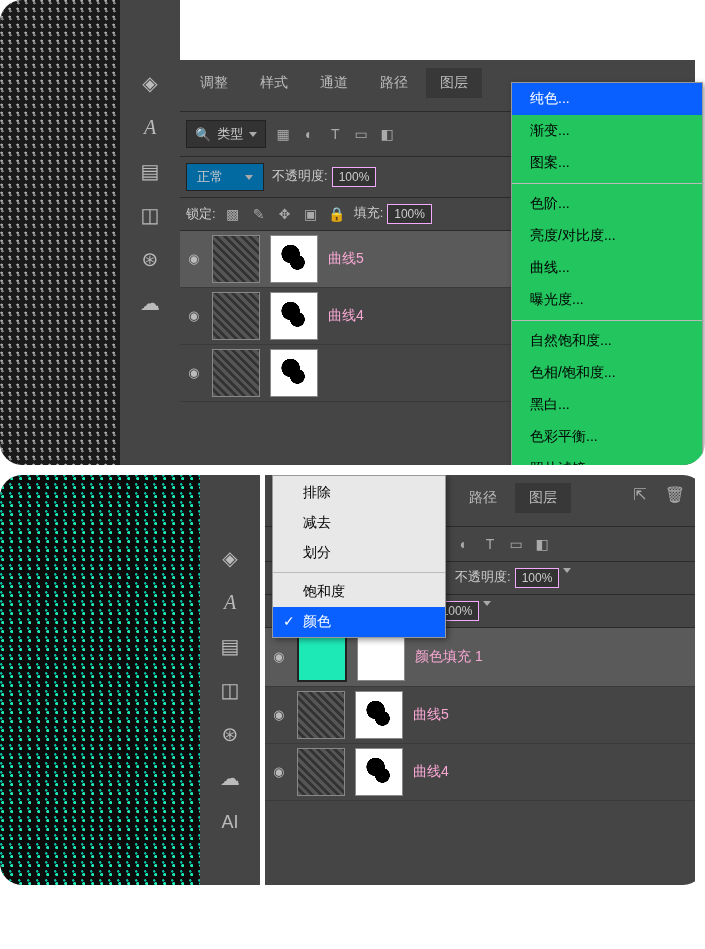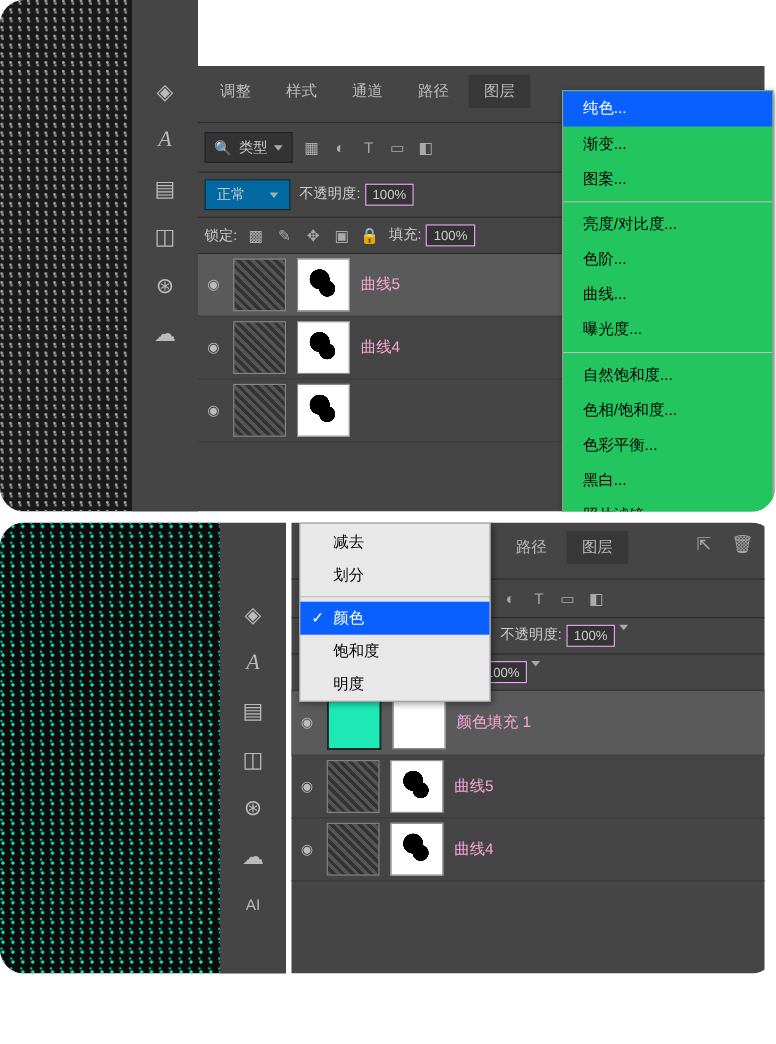--- a/index.html
+++ b/index.html
@@ -119,43 +119,43 @@
         <div class="thumb th-pattern"></div>
         <div class="thumb th-mask"></div>
       </div>
     </div>
   </div>
   <div class="menu1">
     <div class="mi hl">纯色...</div>
     <div class="mi">渐变...</div>
     <div class="mi">图案...</div>
     <div class="sep"></div>
+    <div class="mi">色阶...</div>
     <div class="mi">亮度/对比度...</div>
-    <div class="mi">色阶...</div>
     <div class="mi">曲线...</div>
     <div class="mi">曝光度...</div>
     <div class="sep"></div>
     <div class="mi">自然饱和度...</div>
     <div class="mi">色相/饱和度...</div>
+    <div class="mi">黑白...</div>
     <div class="mi">色彩平衡...</div>
-    <div class="mi">黑白...</div>
     <div class="mi">照片滤镜...</div>
   </div>
 </div>
 
 <div class="frame frame2">
   <div class="canvas-bg canvas2" style="width:200px"></div>
   <div class="toolbar" style="left:200px">
     <div class="tool-ic">◈</div>
     <div class="tool-ic" style="font-family:serif;font-style:italic">A</div>
     <div class="tool-ic">▤</div>
     <div class="tool-ic">◫</div>
     <div class="tool-ic">⊛</div>
     <div class="tool-ic">☁</div>
-    <div class="tool-ic" style="font-size:14px">AI</div>
+    <div class="tool-ic" style="font-size:18px">AI</div>
   </div>
   <div class="panel2">
     <div class="topicons">
       <span>⇱</span>
       <span>🗑</span>
     </div>
     <div class="tabs" style="padding-left:190px">
       <div class="tab">路径</div>
       <div class="tab active">图层</div>
     </div>
@@ -199,20 +199,20 @@
       </div>
       <div class="layer">
         <div class="eye">◉</div>
         <div class="thumb th-pattern"></div>
         <div class="thumb th-mask"></div>
         <span class="lname">曲线4</span>
       </div>
     </div>
   </div>
   <div class="menu2">
+    <div class="mi">排除</div>
     <div class="mi">减去</div>
     <div class="mi">划分</div>
     <div class="sep"></div>
+    <div class="mi">饱和度</div>
     <div class="mi hl chk">颜色</div>
-    <div class="mi">饱和度</div>
-    <div class="mi">明度</div>
   </div>
 </div>
 
 </body></html>

